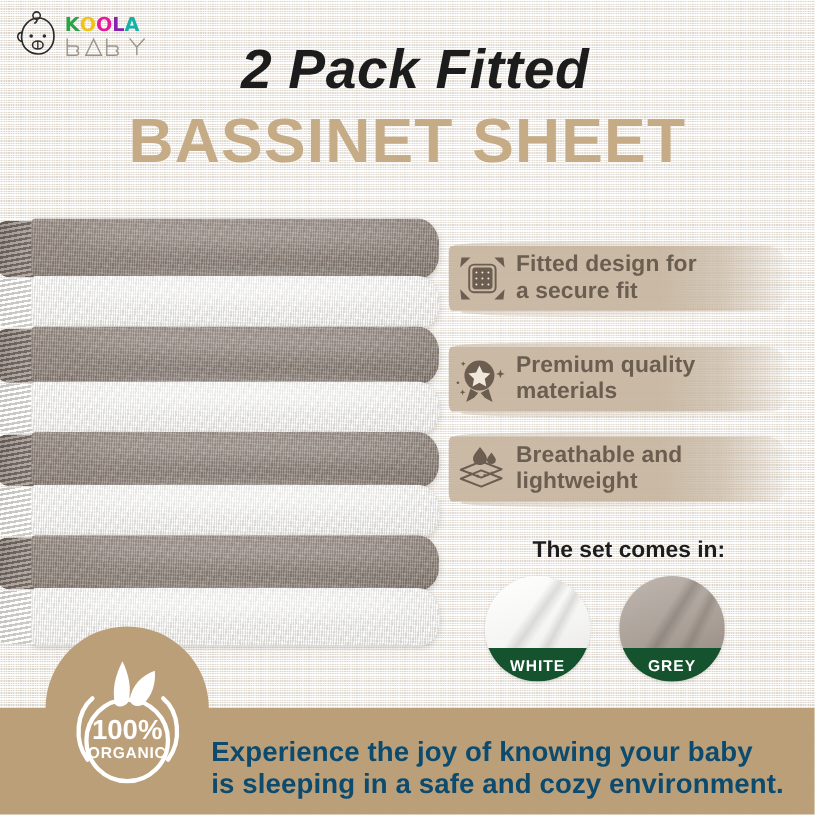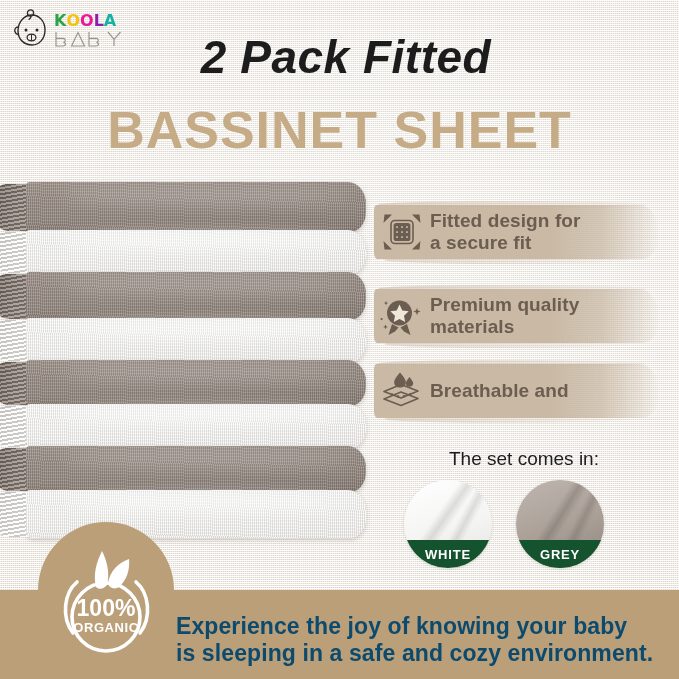--- a/index.html
+++ b/index.html
@@ -73,21 +73,20 @@
     left: 0; top: 90px;
     width: 679px;
     text-align: center;
     font-family: "Liberation Sans", sans-serif;
     font-weight: bold;
     font-size: 52px;
     line-height: 56px;
     letter-spacing: 1px;
     color: #c6ab87;
     text-shadow: 0 1px 0 rgba(255,255,255,0.55);
-    margin-top: 12px;
   }
 
   
   .stack {
     position: absolute;
     left: -8px; top: 178px;
     width: 380px; height: 360px;
   }
   .sheet {
     position: absolute;
@@ -193,21 +192,21 @@
     letter-spacing: 0.1px;
   }
 
   
   .comes-in {
     position: absolute;
     left: 374px; top: 448px;
     width: 300px;
     text-align: center;
     font-family: "Liberation Sans", sans-serif;
-    font-weight: normal;
+    font-weight: bold;
     font-size: 19px;
     color: #1d1d1d;
   }
   .swatch-row {
     position: absolute;
     left: 404px; top: 480px;
     width: 250px; height: 92px;
     display: flex;
     gap: 24px;
   }
@@ -429,20 +428,21 @@
             <circle cx="20" cy="27.6" r="1.25"></circle>
           <circle cx="26" cy="27.2" r="1.25"></circle>
             <circle cx="32" cy="25.2" r="1.25"></circle>
         </g>
         <path d="M22 3.5 C25.6 8, 27.8 10.6, 27.8 13.4 C27.8 16.4, 25.2 18.4, 22 18.4 C18.8 18.4, 16.2 16.4, 16.2 13.4 C16.2 10.6, 18.4 8, 22 3.5 Z" fill="#6b5e50"></path>
         <path d="M31.5 8 C33.8 11, 35.2 12.6, 35.2 14.4 C35.2 16.4, 33.5 17.7, 31.5 17.7 C29.5 17.7, 27.8 16.4, 27.8 14.4 C27.8 12.6, 29.2 11, 31.5 8 Z" fill="#6b5e50"></path>
       </svg>
     </div>
     <div class="feat-text">
       <span>Breathable and</span><br>
+      <span>lightweight</span>
     </div>
   </div>
 
   <div class="comes-in">The set comes in:</div>
   <div class="swatch-row">
     <div class="swatch white">
       <div class="img"></div>
       <div class="band">WHITE</div>
     </div>
     <div class="swatch grey">

